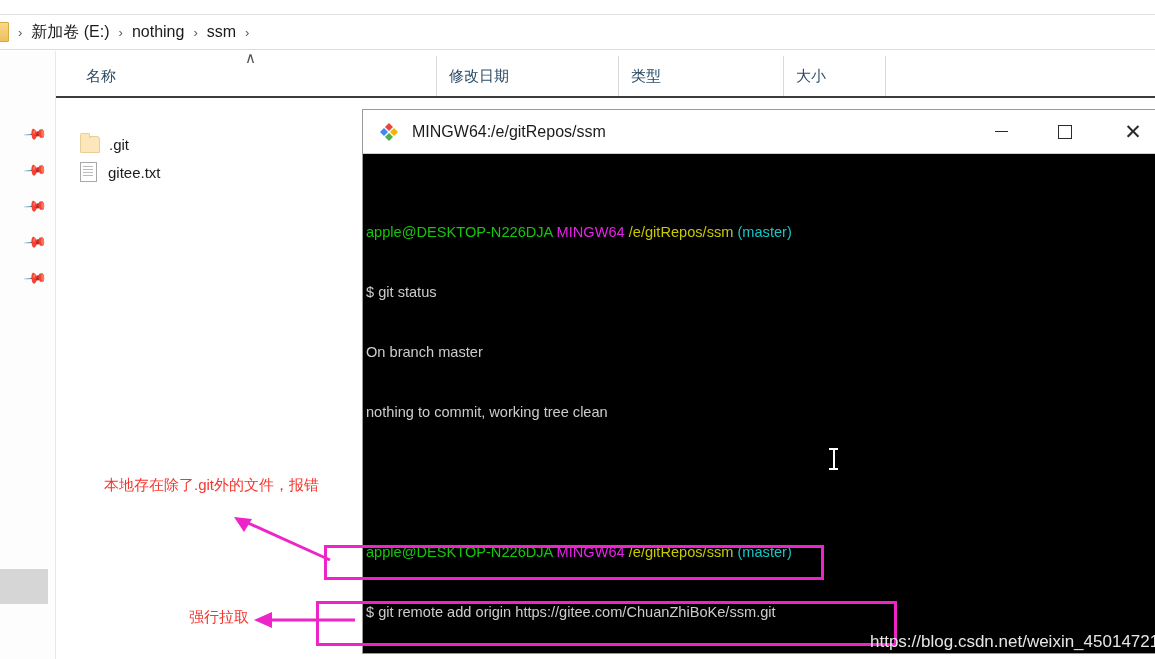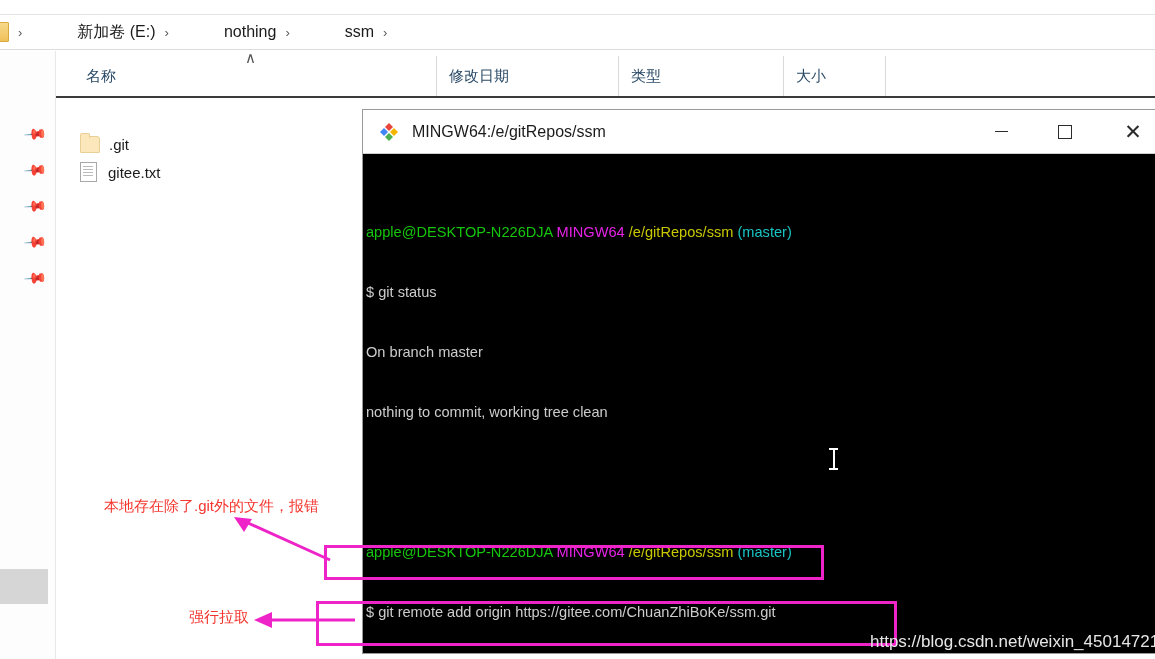--- a/index.html
+++ b/index.html
@@ -46,21 +46,20 @@
   .bc-sep {
     color: #5a5a5a;
     font-size: 13px;
     margin: 0 9px;
     line-height: 1;
   }
   .bc-crumb {
     color: #1b1b1b;
     font-size: 16px;
     white-space: nowrap;
-    margin-left: 46px;
   }
 
   
   #column-header {
     position: absolute;
     left: 56px; top: 56px;
     width: 1099px; height: 42px;
     background: #ffffff;
     border-bottom: 2px solid #3b3b3b;
     box-sizing: border-box;
@@ -294,21 +293,21 @@
   }
   #hl-fatal { left: 324px; top: 545px; width: 500px; height: 35px; }
   #hl-cmd   { left: 316px; top: 601px; width: 581px; height: 45px; }
 
   .red-note {
     position: absolute;
     color: #f4362f;
     font-size: 15px;
     white-space: nowrap;
   }
-  #note-error { left: 104px; top: 497px; }
+  #note-error { left: 104px; top: 476px; }
   #note-force { left: 189px; top: 608px; }
 
   #arrow-error, #arrow-force { position: absolute; pointer-events: none; }
   #arrow-error { left: 230px; top: 515px; }
   #arrow-force { left: 250px; top: 608px; }
 
   
   #watermark {
     position: absolute;
     left: 870px; top: 632px;

